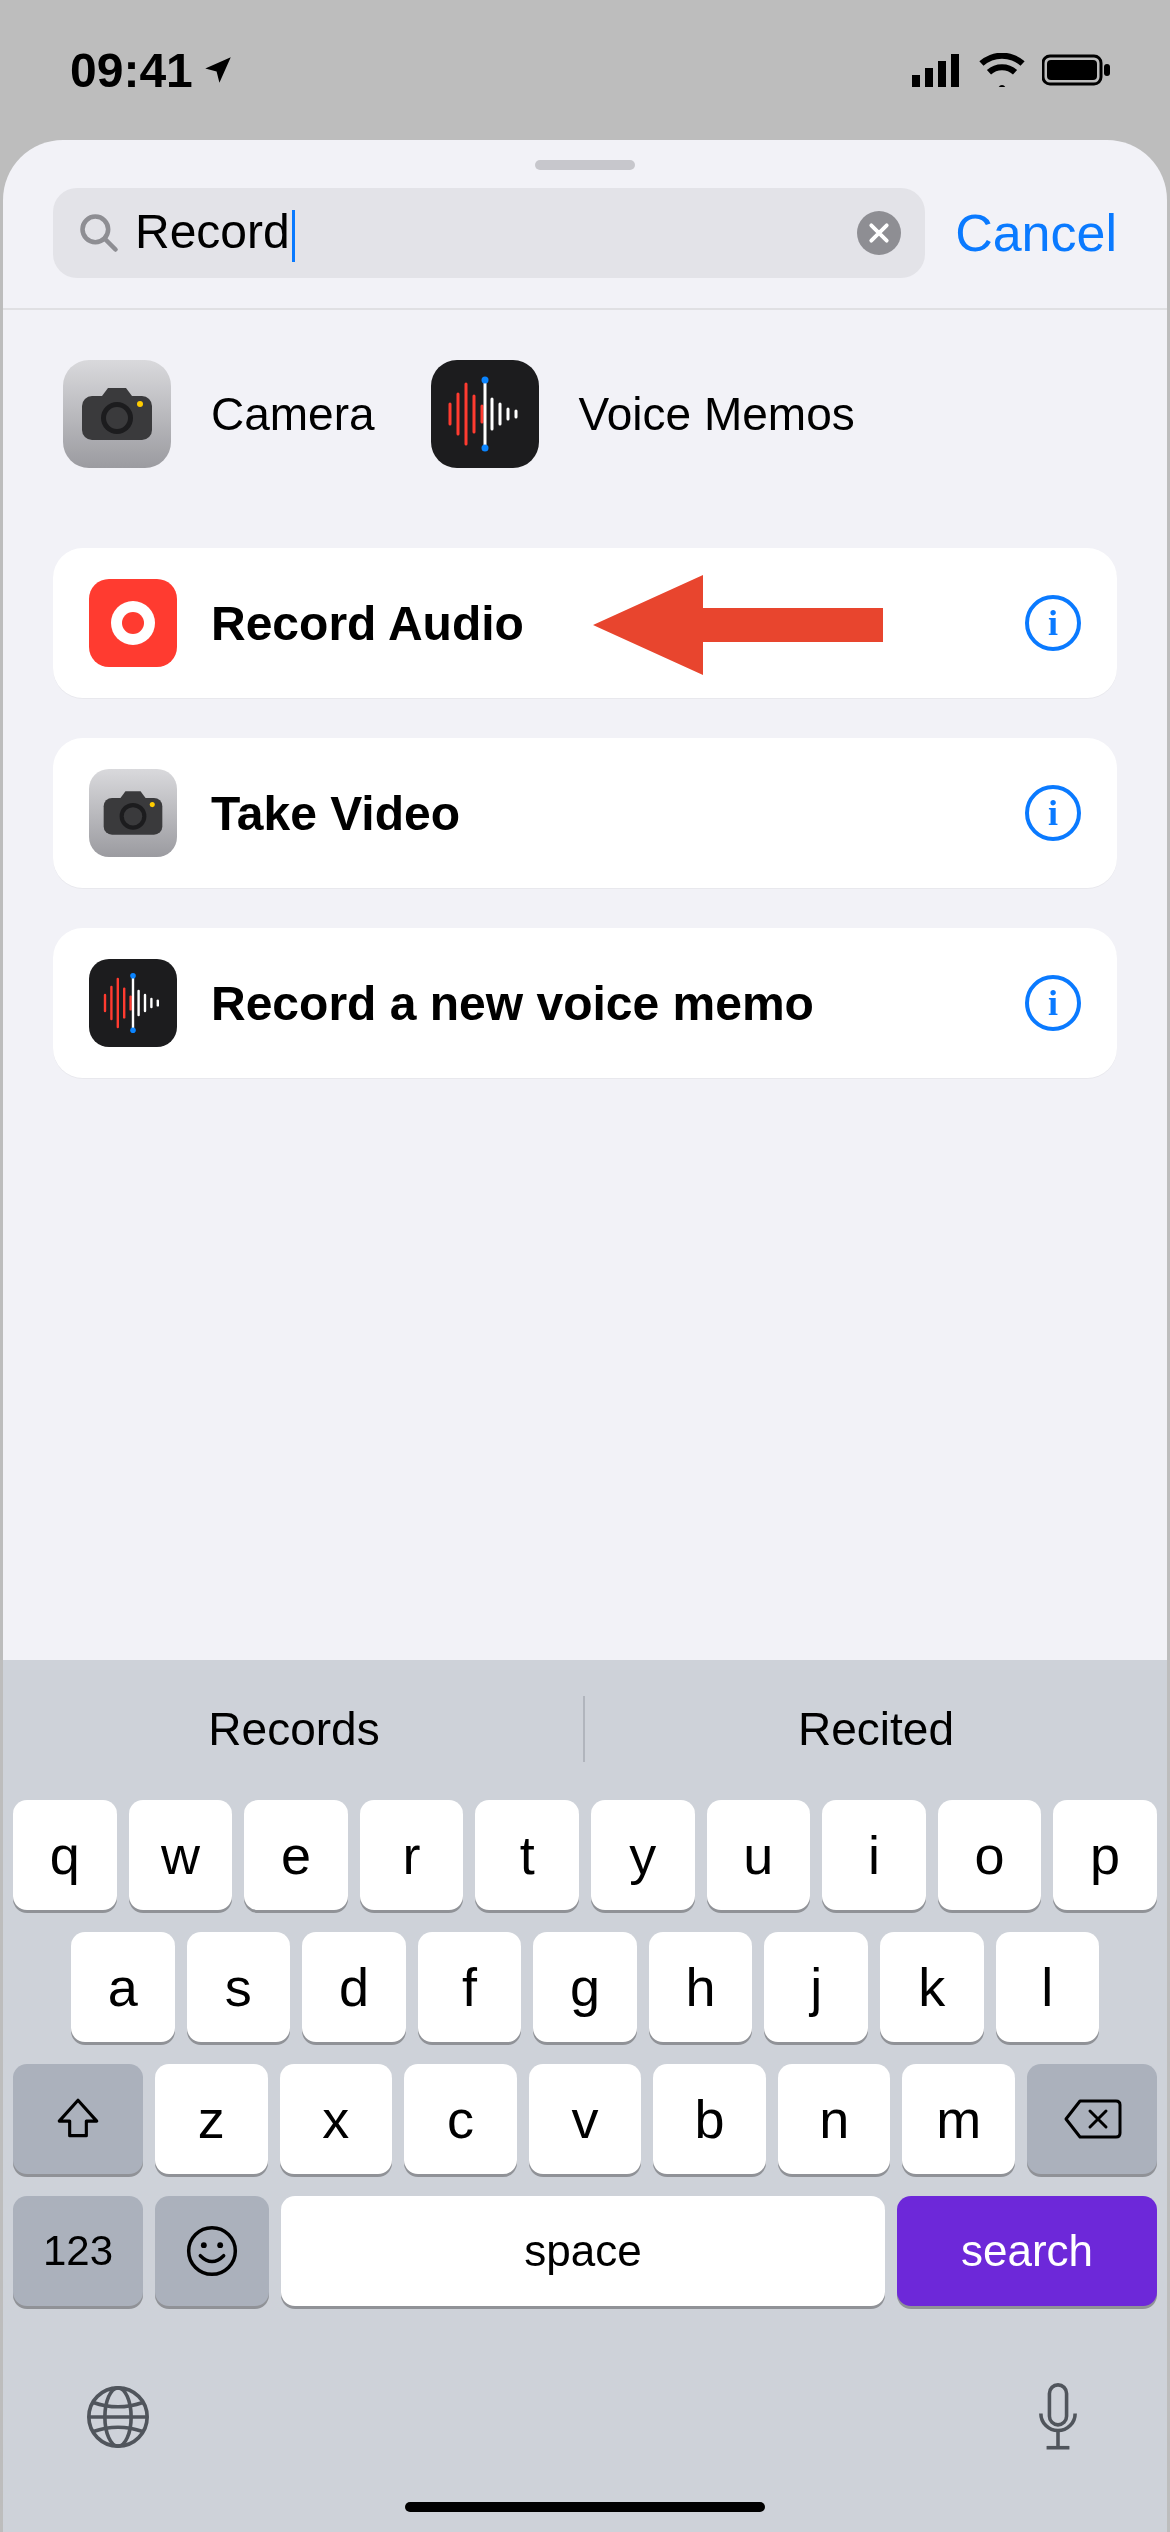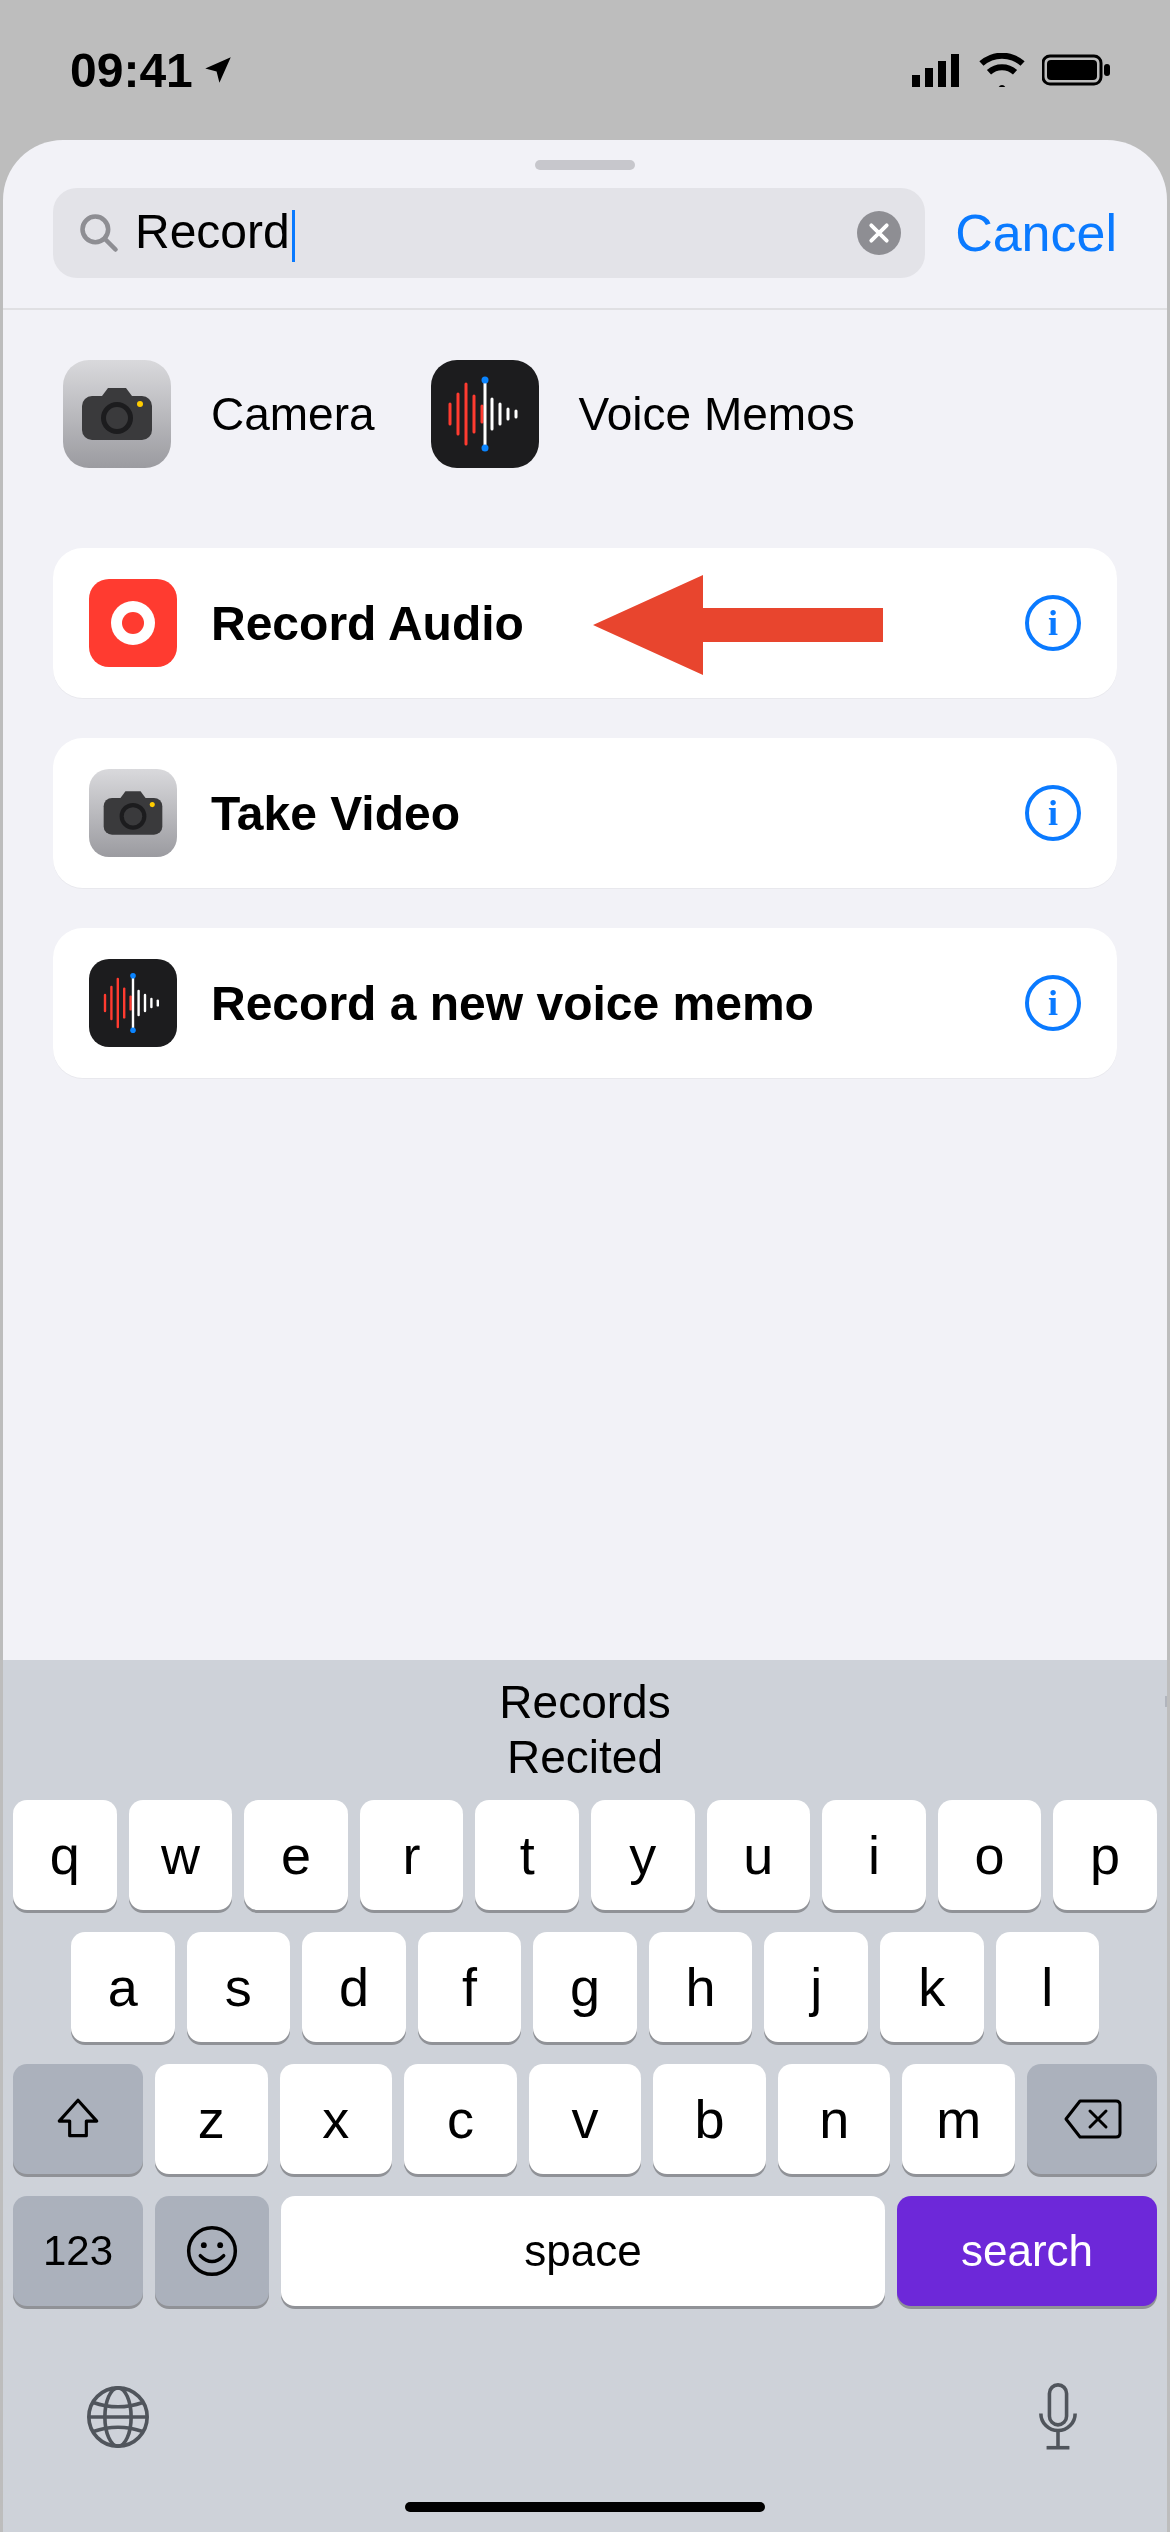--- a/index.html
+++ b/index.html
@@ -39,21 +39,21 @@
   .card { background:#fff; border-radius: 30px; height: 150px; display:flex; align-items:center; padding: 0 36px; margin-bottom: 40px; box-shadow: 0 1px 0 rgba(0,0,0,0.04); position:relative;justify-content:center;}
   .card-icon { width: 88px; height: 88px; border-radius: 20px; display:flex; align-items:center; justify-content:center; margin-right: 34px; flex-shrink:0;}
   .card-label { font-size: 48px; font-weight: 600; flex:1;}
   .info-btn { width:56px; height:56px; border-radius:50%; border:4px solid #0a7aff; display:flex; align-items:center; justify-content:center; color:#0a7aff; font-family: Georgia, serif; font-weight:700; font-size:36px;}
 
   
   .arrow-annot { position:absolute; left: 540px; top: 22px; pointer-events:none;}
 
   
   .keyboard { background:#ced2d9; padding-top: 14px; }
-  .suggest-row { display:flex; height: 110px; flex-direction: column; }
+  .suggest-row { display:flex; height: 110px; }
   .suggest { flex:1; display:flex; align-items:center; justify-content:center; font-size:46px; color:#000; position:relative;}
   .suggest:not(:last-child)::after{ content:""; position:absolute; right:0; top:22px; bottom:22px; width:2px; background:#b1b5bd;}
   .key-rows { padding: 16px 10px 24px; }
   .key-row { display:flex; gap: 12px; margin-bottom: 22px; }
   .key-row.r2 { padding: 0 58px; }
   .key { flex:1; background:#fff; border-radius: 14px; height:110px; display:flex; align-items:center; justify-content:center; font-size:54px; box-shadow: 0 3px 0 rgba(0,0,0,0.3);}
   .key.fn { background:#abb1bc; }
   .key.wide-fn { flex: 0 0 130px; }
   .bottom-row { display:flex; gap:12px; }
   .key.space { flex: 1; font-size:44px;}

